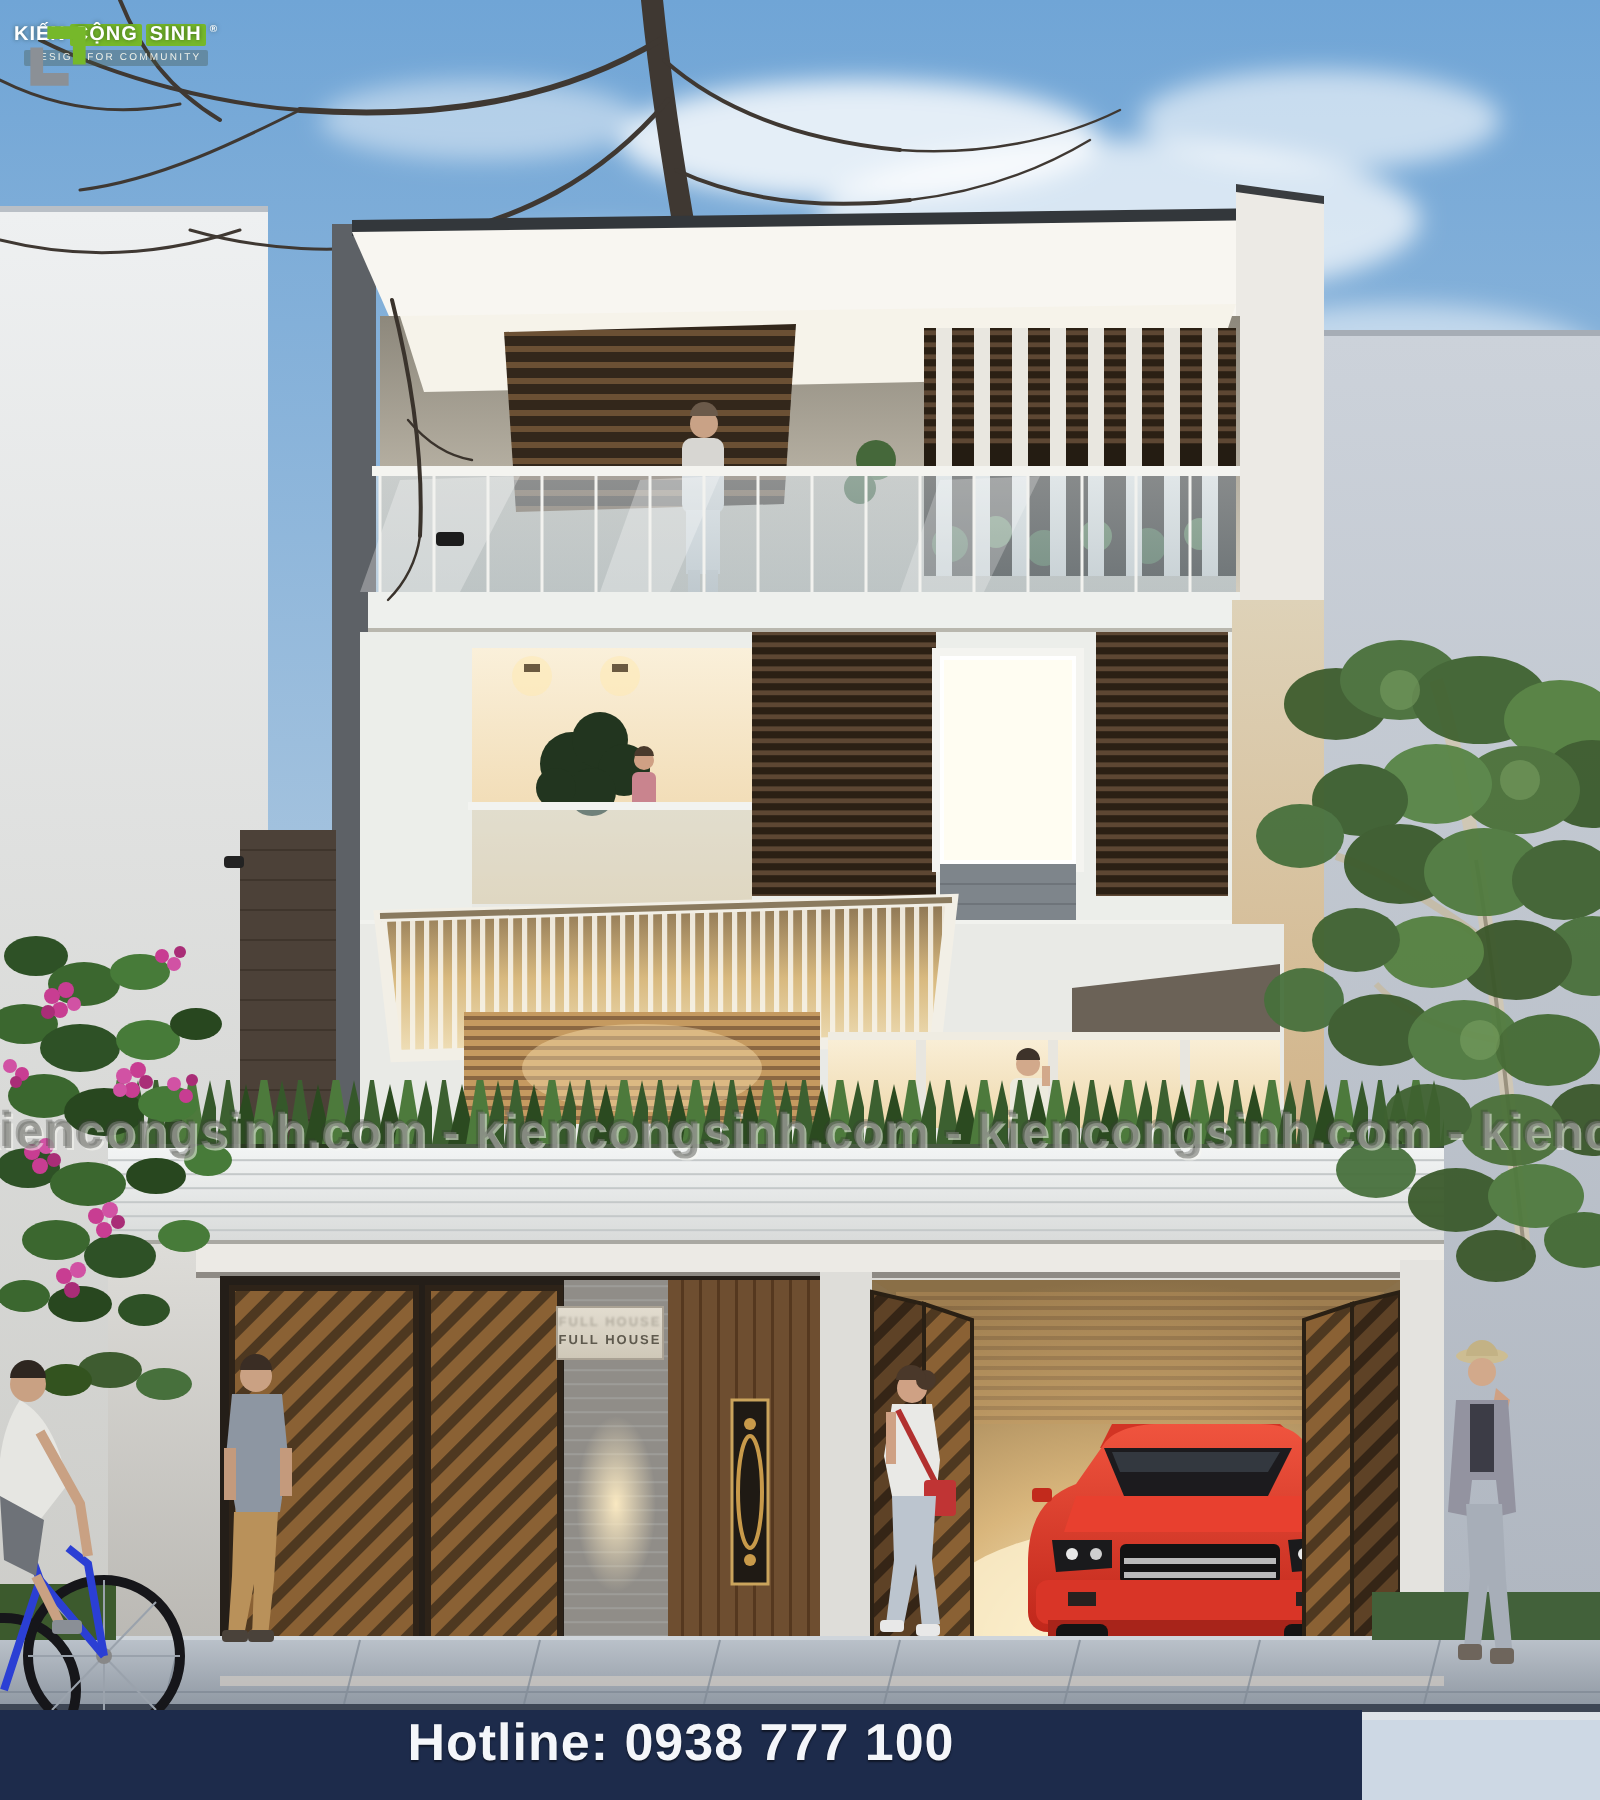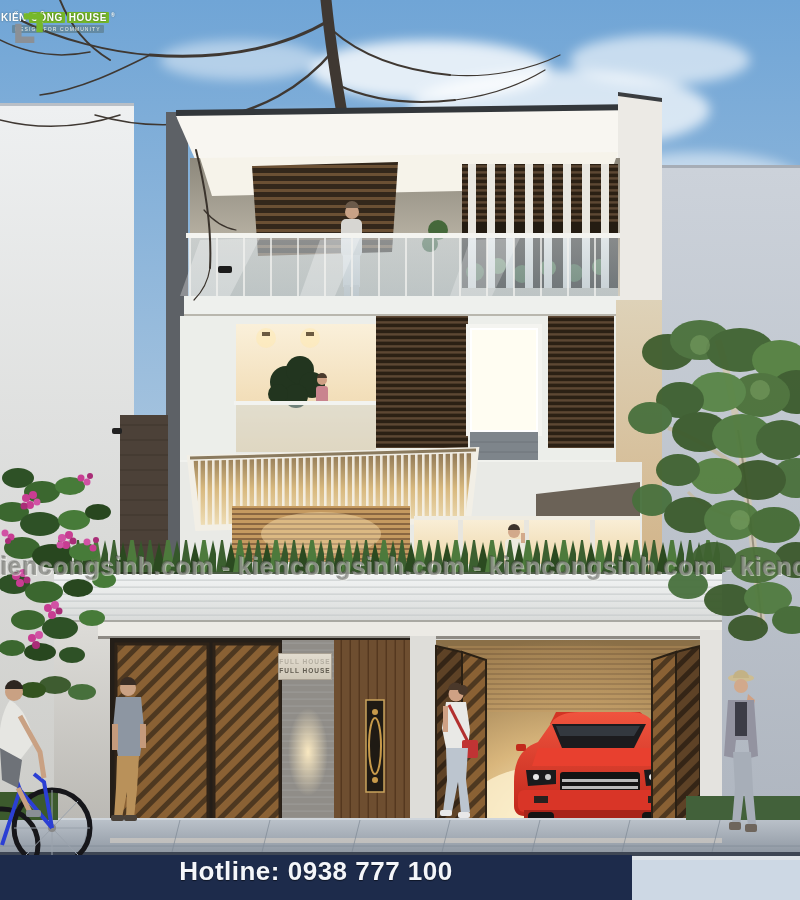--- a/index.html
+++ b/index.html
@@ -22,21 +22,21 @@
              white-space:nowrap;overflow:hidden;font-size:25px;font-weight:bold;letter-spacing:.5px;
              color:rgba(118,120,114,.62);
              text-shadow:1px 1px 0 rgba(248,248,242,.55), -1px -1px 0 rgba(55,58,52,.30);}
   
   .sign{position:absolute;left:278px;top:653px;width:52px;height:25px;z-index:4;
         background:linear-gradient(#e2dccf,#cfc8b8);border:1px solid #aaa294;
         display:flex;flex-direction:column;align-items:center;justify-content:center;
         font-size:6.5px;font-weight:bold;letter-spacing:1px;color:#5f5a4e;line-height:1.25;}
   .sign-faint{opacity:.32;filter:blur(.4px);}
   
-  .hotline-bar{position:absolute;left:0;top:855px;width:632px;height:45px;z-index:6;
+  .hotline-bar{position:absolute;left:0;top:855px;width:681px;height:45px;z-index:6;
                background:#1d2b4b;text-align:center;}
   .hotline-bar span{display:inline-block;margin-top:1px;font-size:26px;font-weight:bold;
                     color:#f4f6fa;letter-spacing:.5px;text-shadow:0 1px 1px rgba(0,0,0,.5);}
 </style>
 </head>
 <body>
 
 <div class="stage">
 
 <svg width="800" height="900" viewBox="0 0 800 900">
@@ -631,21 +631,21 @@
 </svg>
 
 <div class="logo">
   <svg class="logo-mark" width="34" height="36" viewBox="0 0 64 64">
     <path d="M22,4 H58 V40 H46 V16 H22 Z" fill="#76b82a"></path>
     <path d="M6,24 V60 H42 V48 H18 V24 Z" fill="#8b9096"></path>
   </svg>
   <div class="logo-title">
     <span>KIẾN</span>
     <span class="logo-box">CỘNG</span>
-    <span class="logo-box">HOUSE</span>
+    <span class="logo-box">SINH</span>
     <span class="logo-reg">®</span>
   </div>
   <div class="logo-subtitle">DESIGN FOR COMMUNITY</div>
 </div>
 
 <div class="watermark">kiencongsinh.com - kiencongsinh.com - kiencongsinh.com - kiencongsinh.com - kiencongsinh.com</div>
 
 <div class="sign">
   <span class="sign-faint">FULL HOUSE</span>
   <span class="sign-main">FULL HOUSE</span>

